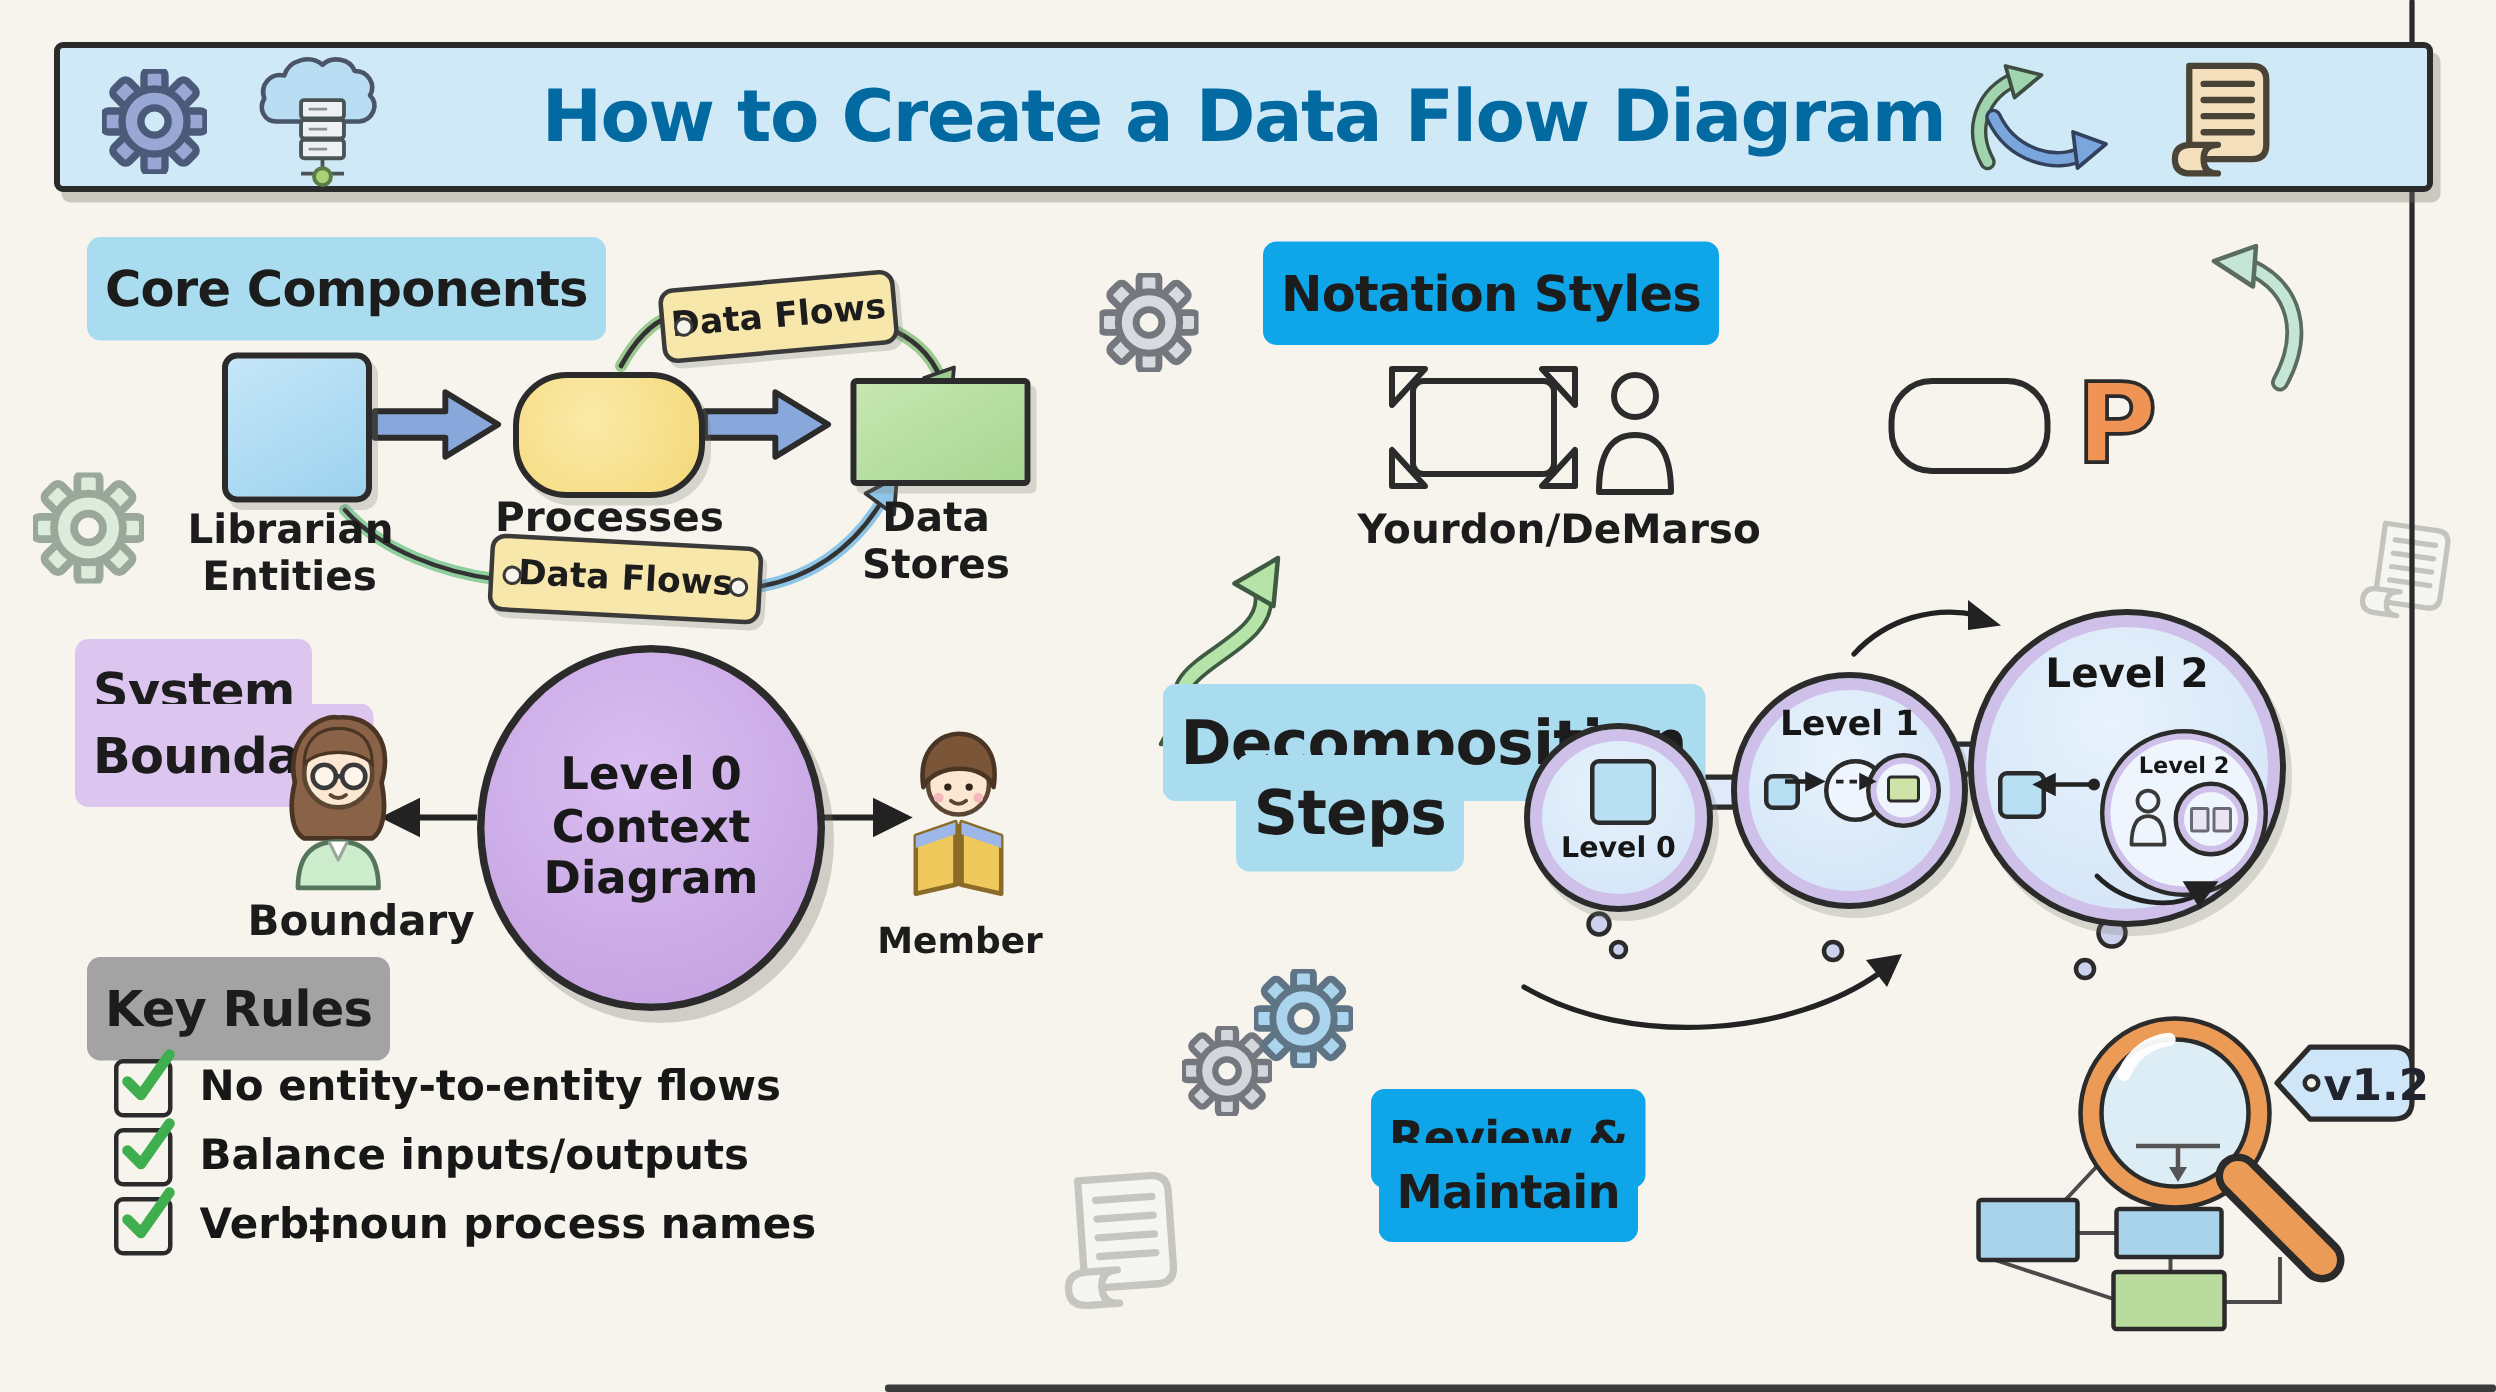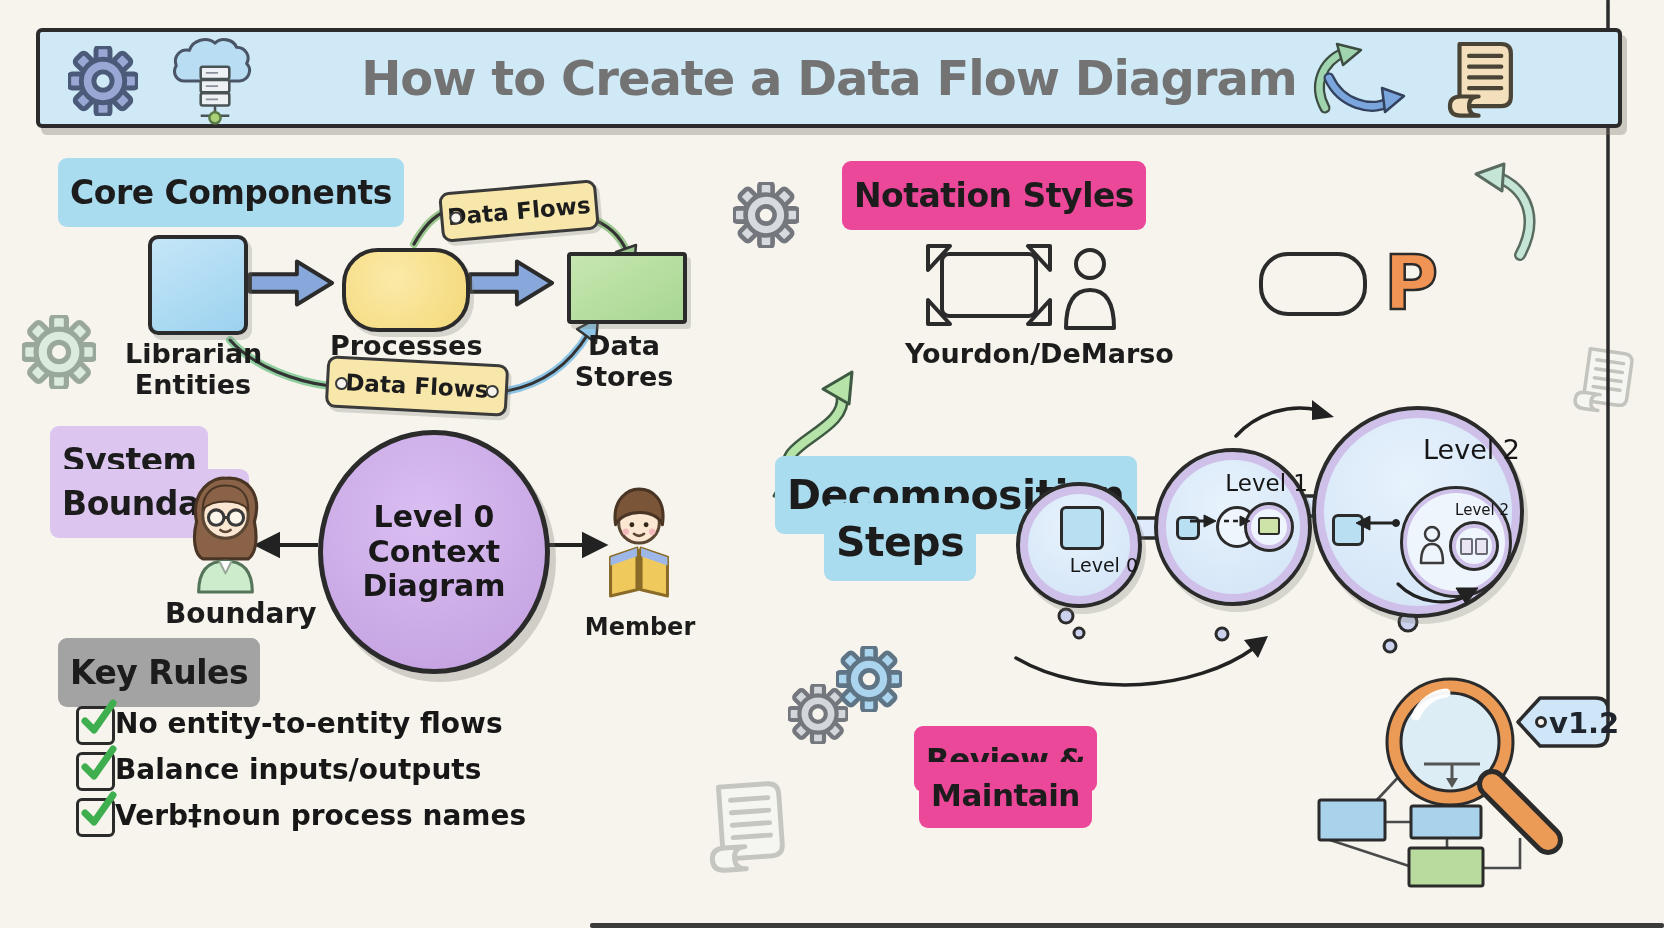--- a/index.html
+++ b/index.html
@@ -3,33 +3,33 @@
 <meta charset="utf-8">
 <style>
   html,body{margin:0;padding:0;background:#e9e7e0}
   .stage{position:relative;width:1664px;height:928px;background:#f6f4ec;
          font-family:"DejaVu Sans",sans-serif;overflow:hidden}
   .abs{position:absolute}
   svg.layer{position:absolute;left:0;top:0;width:1664px;height:928px;pointer-events:none}
   .heading{font-weight:700;color:#1c1c1c;letter-spacing:-.5px;line-height:1.3}
   .hl{border-radius:9px;padding:15px 12px;-webkit-box-decoration-break:clone;box-decoration-break:clone}
   .hl-blue{background:#aadcf0}
-  .hl-green{background:#ec4899}
+  .hl-green{background:#0ea5e9}
   .hl-purple{background:#dcc6f0}
   .hl-orange{background:#a3a3a3}
   .center{display:flex;align-items:center;justify-content:center;text-align:center}
   .lbl{font-weight:700;color:#1c1c1c;text-align:center;line-height:1.15}
 
   
   .banner{left:36px;top:28px;width:1586px;height:100px;background:#cfe9f6;
           border:4px solid #2b2b2b;border-radius:6px;box-sizing:border-box;
           box-shadow:5px 7px 0 rgba(120,118,110,.35)}
   .banner-title{position:absolute;left:0;top:0;width:100%;height:100%;
           display:flex;align-items:center;justify-content:center;
-          font-size:48px;font-weight:800;color:#737373;letter-spacing:-1px}
+          font-size:48px;font-weight:800;color:#0369a1;letter-spacing:-1px}
 
   
   .ext-square{left:148px;top:235px;width:92px;height:92px;border:4px solid #2b2b2b;border-radius:10px;
               background:linear-gradient(150deg,#c5e6f8,#9cd2ef);box-shadow:4px 5px 0 rgba(120,118,110,.25)}
   .process-pill{left:342px;top:248px;width:120px;height:76px;border:4px solid #2b2b2b;border-radius:36px;
               background:radial-gradient(circle at 40% 35%,#fbeaa8,#f4d878);box-shadow:4px 5px 0 rgba(120,118,110,.25)}
   .store-rect{left:567px;top:252px;width:112px;height:64px;border:4px solid #2b2b2b;border-radius:4px;
               background:linear-gradient(150deg,#c6e7b0,#a8d693);box-shadow:4px 5px 0 rgba(120,118,110,.25)}
   .ribbon{background:#f8e7ab;border:3px solid #3a3a3a;border-radius:10px;
           box-shadow:3px 4px 0 rgba(120,118,110,.25);display:flex;align-items:center;justify-content:center;
@@ -38,30 +38,30 @@
 
   
   .context-circle{left:318px;top:430px;width:222px;height:234px;border:5px solid #2b2b2b;border-radius:50%;
           background:radial-gradient(circle at 45% 35%,#dabef2,#c19ede);
           box-shadow:6px 8px 0 rgba(120,118,110,.3)}
   .context-circle span{width:170px;font-size:30px;font-weight:700;color:#181818;line-height:1.15}
 
   
   .lvl{border:4px solid #2b2b2b;border-radius:50%;background:radial-gradient(circle at 45% 35%,#e7f2fc,#cfe2f6);
        box-shadow:inset 0 0 0 8px #cfc0ea,4px 6px 0 rgba(120,118,110,.25)}
-  .lvl-label{position:absolute;width:100%;text-align:right;font-weight:400;color:#161616}
+  .lvl-label{position:absolute;width:100%;text-align:center;font-weight:700;color:#161616}
   .mini-sq{position:absolute;border:3px solid #2b2b2b;border-radius:6px;background:#b8dff2}
   .mini-circle{position:absolute;border:3px solid #2b2b2b;border-radius:50%;background:#eef5fc}
   .mini-ring{box-shadow:inset 0 0 0 4px #cfc0ea}
   .tiny-glyph{display:inline-block;width:9px;height:13px;border:2px solid #6b6b78;border-radius:2px;background:#e9e6f2;margin:0 1px}
 
   
   .rule-row{display:flex;align-items:flex-start}
   .checkbox{position:relative;width:33px;height:33px;border:3.5px solid #2b2b2b;border-radius:6px;flex:none}
-  .rule-text{font-size:28px;font-weight:700;color:#171717;line-height:1.3}
+  .rule-text{margin-left:18px;font-size:28px;font-weight:700;color:#171717;line-height:1.3}
 
   .ptext{font-size:74px;font-weight:800;color:#ef9455;-webkit-text-stroke:2.5px #2b2b2b;line-height:1}
   .vtag{font-size:29px;font-weight:800;color:#20242c}
   .bottom-line{left:590px;top:923px;width:1074px;height:5px;background:#3b3b3b;border-radius:2px}
 </style>
 </head>
 <body>
 
 <div class="stage">
 

